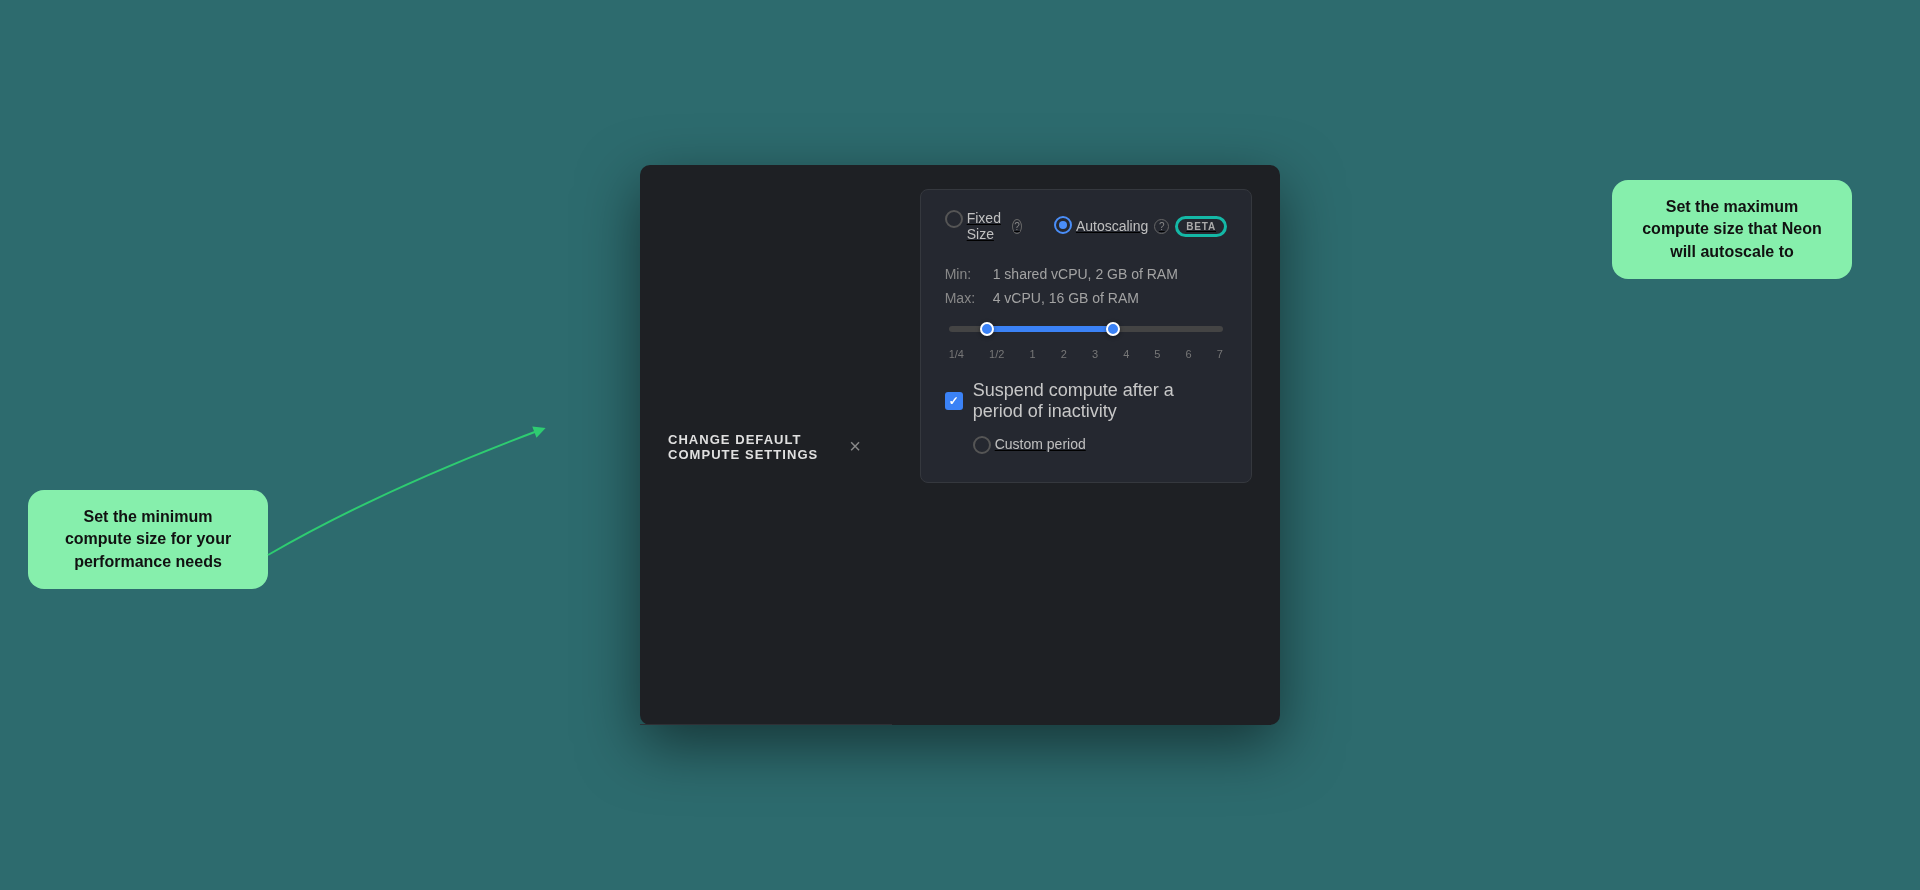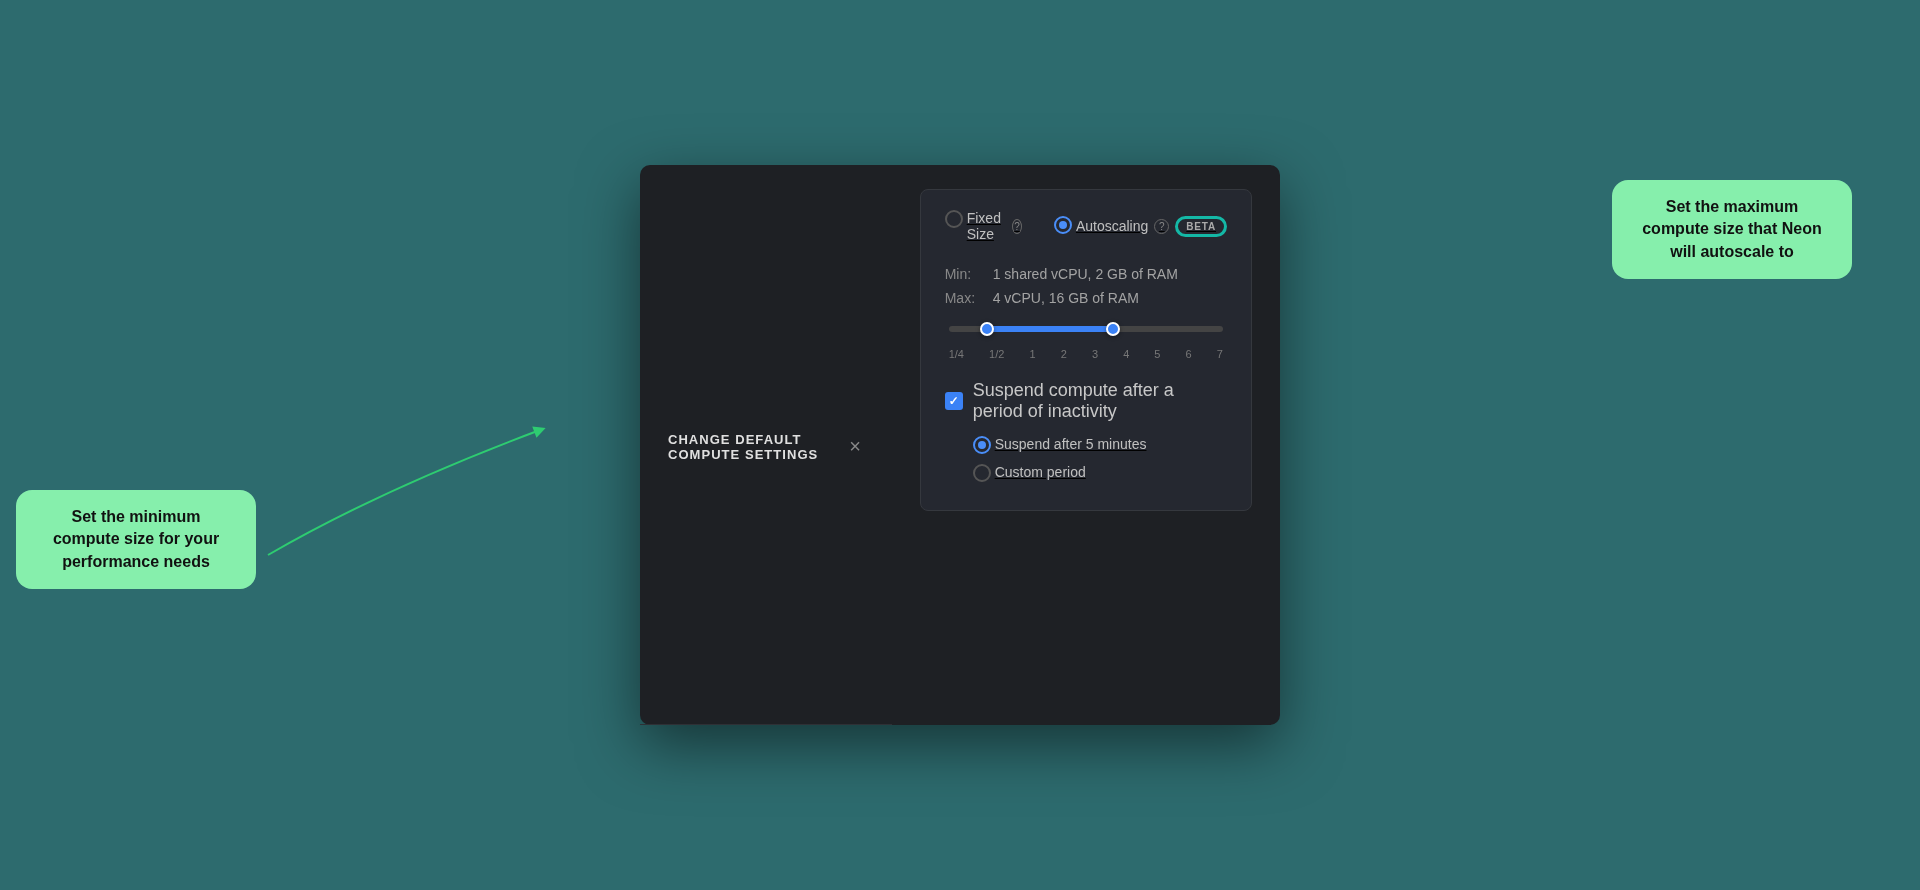--- a/index.html
+++ b/index.html
@@ -321,21 +321,21 @@
       padding: 16px 20px;
       font-size: 16px;
       font-weight: 700;
       color: #111;
       line-height: 1.4;
       max-width: 220px;
       text-align: center;
     }
 
     .callout-min {
-      left: 16px;
+      left: 28px;
       top: 490px;
       max-width: 240px;
     }
 
     .callout-max {
       right: 68px;
       top: 180px;
       max-width: 240px;
     }
 
@@ -435,24 +435,20 @@
 
       <div class="suspend-section">
         <div class="checkbox-row">
           <div class="checkbox-box">
             <span class="check">✓</span>
           </div>
           <span class="checkbox-label">Suspend compute after a period of inactivity</span>
         </div>
         <div class="radio-sub-options">
           <div class="radio-option">
-            <div class="radio-circle selected"></div>
-            <span class="radio-label">Suspend after 5 minutes</span>
-          </div>
-          <div class="radio-option">
             <div class="radio-circle"></div>
             <span class="radio-label">Custom period</span>
           </div>
         </div>
       </div>
 
     </div>
   </div>
 
 

